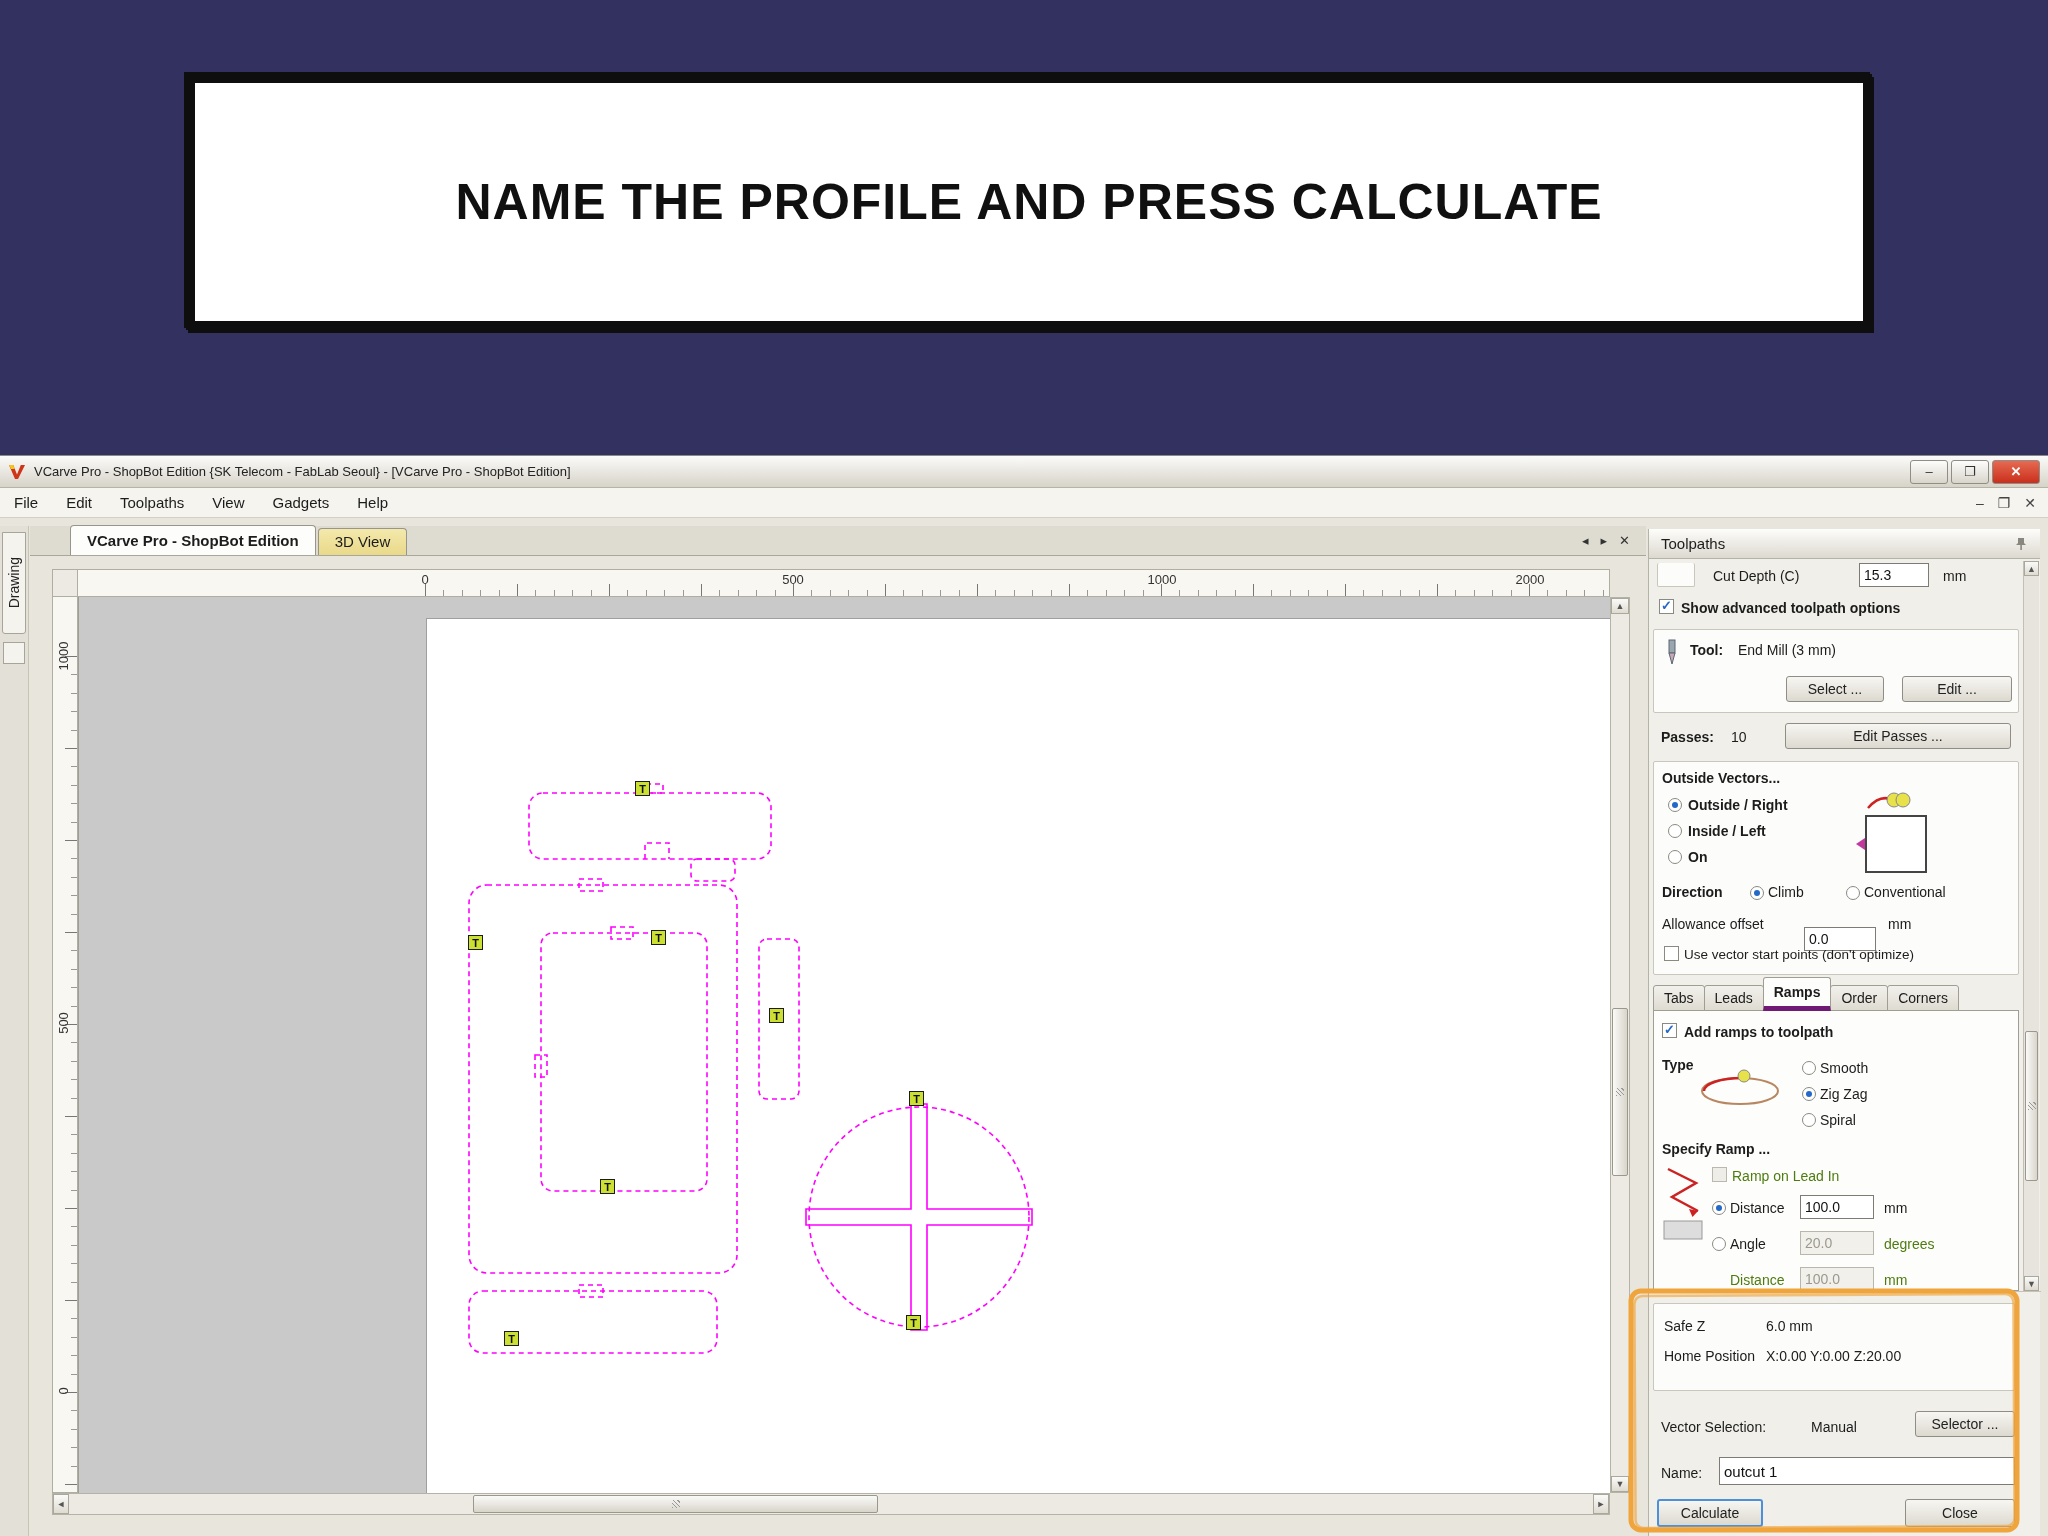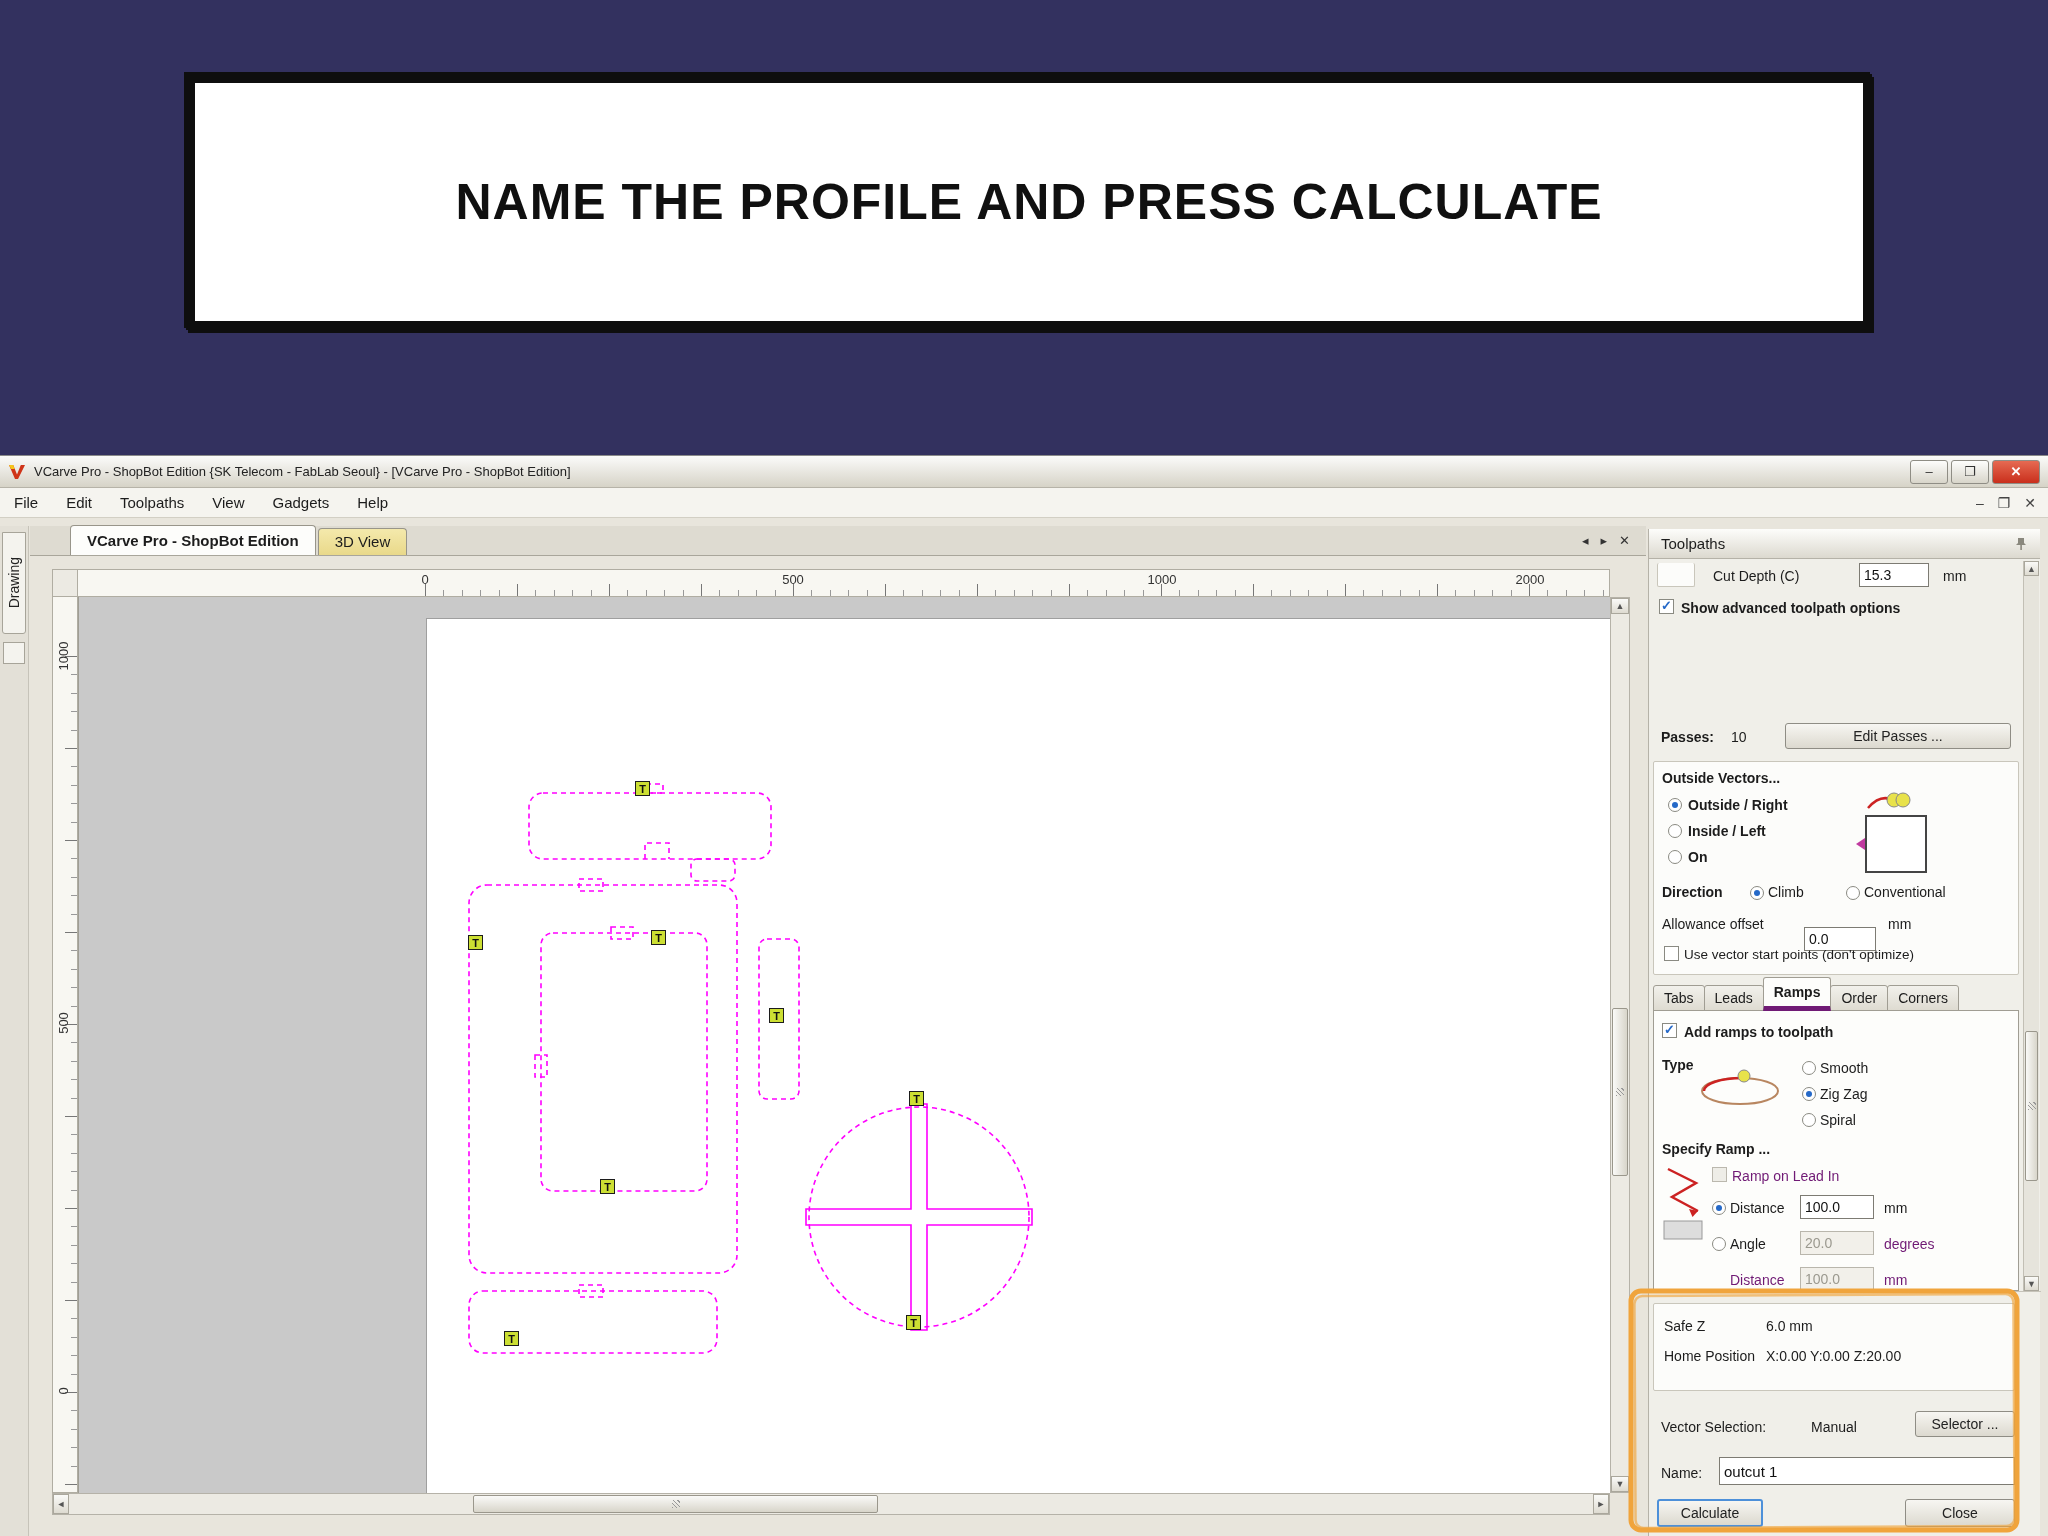--- a/index.html
+++ b/index.html
@@ -84,21 +84,21 @@
   .thumb.h{background:linear-gradient(#fafaf8,#d8d5ca);}
   .thumb::after{content:"";position:absolute;left:50%;top:50%;transform:translate(-50%,-50%);
                 width:8px;height:8px;background:repeating-linear-gradient(45deg,#999 0 1px,transparent 1px 3px);}
 
   
   .panel{position:absolute;left:1648px;top:73px;width:392px;height:1008px;background:#f0efe9;
          border-left:1px solid #b5b2a8;box-sizing:border-box;font-size:14px;}
   .phead{position:absolute;left:0;top:0;width:100%;height:30px;background:linear-gradient(#fdfdfb,#dcd9cf);
          border-bottom:1px solid #b5b2a8;display:flex;align-items:center;padding:0 12px;box-sizing:border-box;font-size:15px;}
   .lbl{position:absolute;font-size:14px;color:#1c1c1c;white-space:nowrap;}
-  .lbl.dis{color:#701a75;}
+  .lbl.dis{color:#4d7c0f;}
   .grp{position:absolute;background:#fcfcfa;border:1px solid #c9c6bb;border-radius:2px;box-sizing:border-box;}
   .btn{position:absolute;display:flex;align-items:center;justify-content:center;
        background:linear-gradient(#f7f6f2,#dcd9cf);border:1px solid #8f8d85;border-radius:3px;
        font-size:14px;color:#222;box-sizing:border-box;}
   .btn.default{border:2px solid #4d90d9;}
   .input{position:absolute;background:#fff;border:1px solid #7d7b73;font-size:14px;padding:0 4px;
          color:#111;font-family:"Liberation Sans",sans-serif;box-sizing:border-box;}
   .input.dis{background:#f2f0ea;color:#9b998f;border-color:#b9b6ac;}
   .cb{position:absolute;width:15px;height:15px;background:#fff;border:1px solid #8a8a82;box-sizing:border-box;}
   .cb .mark{display:block;color:#2569c8;font-size:13px;line-height:12px;font-weight:700;text-align:center;}
@@ -237,20 +237,30 @@
       <div class="grp" style="left:8px;top:34px;width:38px;height:24px;border-top:none"></div>
       <span class="lbl" style="left:64px;top:39px">Cut Depth (C)</span>
       <input class="input" style="left: 210px; top: 34px; width: 70px; height: 24px;" value="15.3">
       <span class="lbl" style="left:294px;top:39px">mm</span>
 
       <span class="cb" style="left:10px;top:70px">
           <span class="mark">✓</span>
         </span>
       <span class="lbl b" style="left:32px;top:71px">Show advanced toolpath options</span>
 
+      <div class="grp" style="left:4px;top:100px;width:366px;height:84px">
+        <svg width="20" height="30" viewBox="0 0 20 30" style="position:absolute;left:8px;top:8px">
+          <rect x="7" y="2" width="6" height="13" fill="#9aa7b0" stroke="#5a6670"></rect>
+          <path d="M7 15 h6 l-3 11 z" fill="#c9a7b8" stroke="#5a6670"></path>
+        </svg>
+        <span class="lbl b" style="left:36px;top:12px">Tool:</span>
+        <span class="lbl" style="left:84px;top:12px">End Mill (3 mm)</span>
+        <span class="btn" style="left:132px;top:46px;width:98px;height:26px">Select ...</span>
+        <span class="btn" style="left:248px;top:46px;width:110px;height:26px">Edit ...</span>
+      </div>
 
       <span class="lbl b" style="left:12px;top:200px">Passes:</span>
       <span class="lbl" style="left:82px;top:200px">10</span>
       <span class="btn" style="left:136px;top:194px;width:226px;height:26px">Edit Passes ...</span>
 
       <div class="grp" style="left:4px;top:232px;width:366px;height:214px">
         <span class="lbl b" style="left:8px;top:8px">Outside Vectors...</span>
         <span class="radio on" style="left:14px;top:36px"></span>
         <span class="lbl b" style="left:34px;top:35px">Outside / Right</span>
         <span class="radio" style="left:14px;top:62px"></span>

